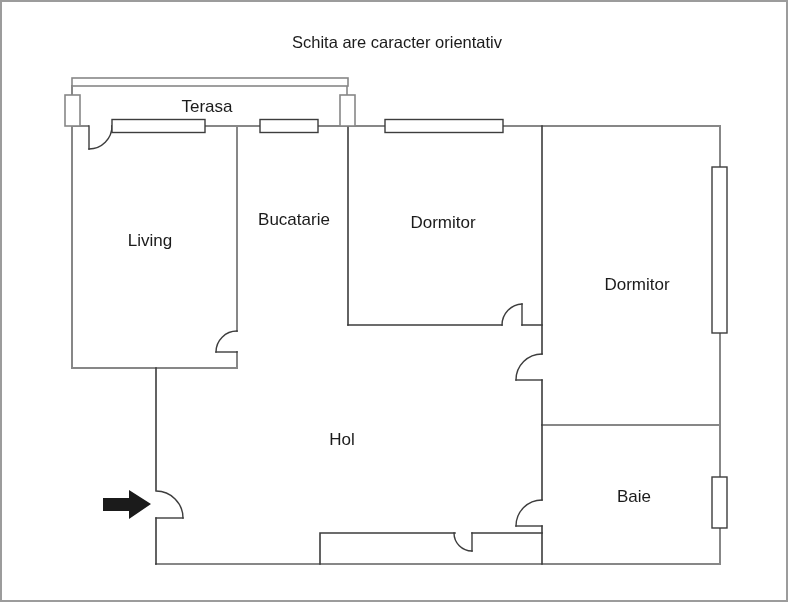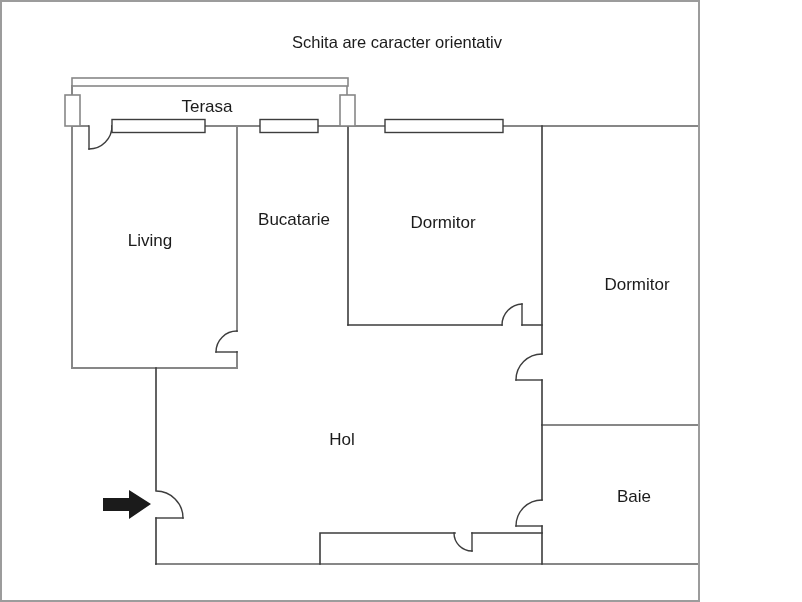--- a/index.html
+++ b/index.html
@@ -1,18 +1,18 @@
 <!DOCTYPE html>
 <html style="--background: #ffffff; --canvas-border: #9c9c9c; --wall-exterior: #878787; --wall-interior: #3d3d3d; --label-text: #1b1b1b; --entrance-arrow: #1b1b1b;"><head>
 <meta charset="utf-8">
 <style>
   html,body{margin:0;padding:0;background:#fff;}
   .canvas{
     position:relative;
-    width:700px;height:602px;
+    width:788px;height:602px;
     box-sizing:border-box;
     border:2px solid var(--canvas-border,#9c9c9c);
     background:var(--background,#ffffff);
     font-family:"Liberation Sans",sans-serif;
     overflow:hidden;
   }
   svg{display:block;}
   .wall-ext{stroke:var(--wall-exterior,#878787);stroke-width:2;fill:none;stroke-linecap:square;}
   .wall-int{stroke:var(--wall-interior,#3d3d3d);stroke-width:1.6;fill:none;stroke-linecap:square;}
   .door{stroke:var(--wall-interior,#3d3d3d);stroke-width:1.4;fill:none;stroke-linecap:square;}

